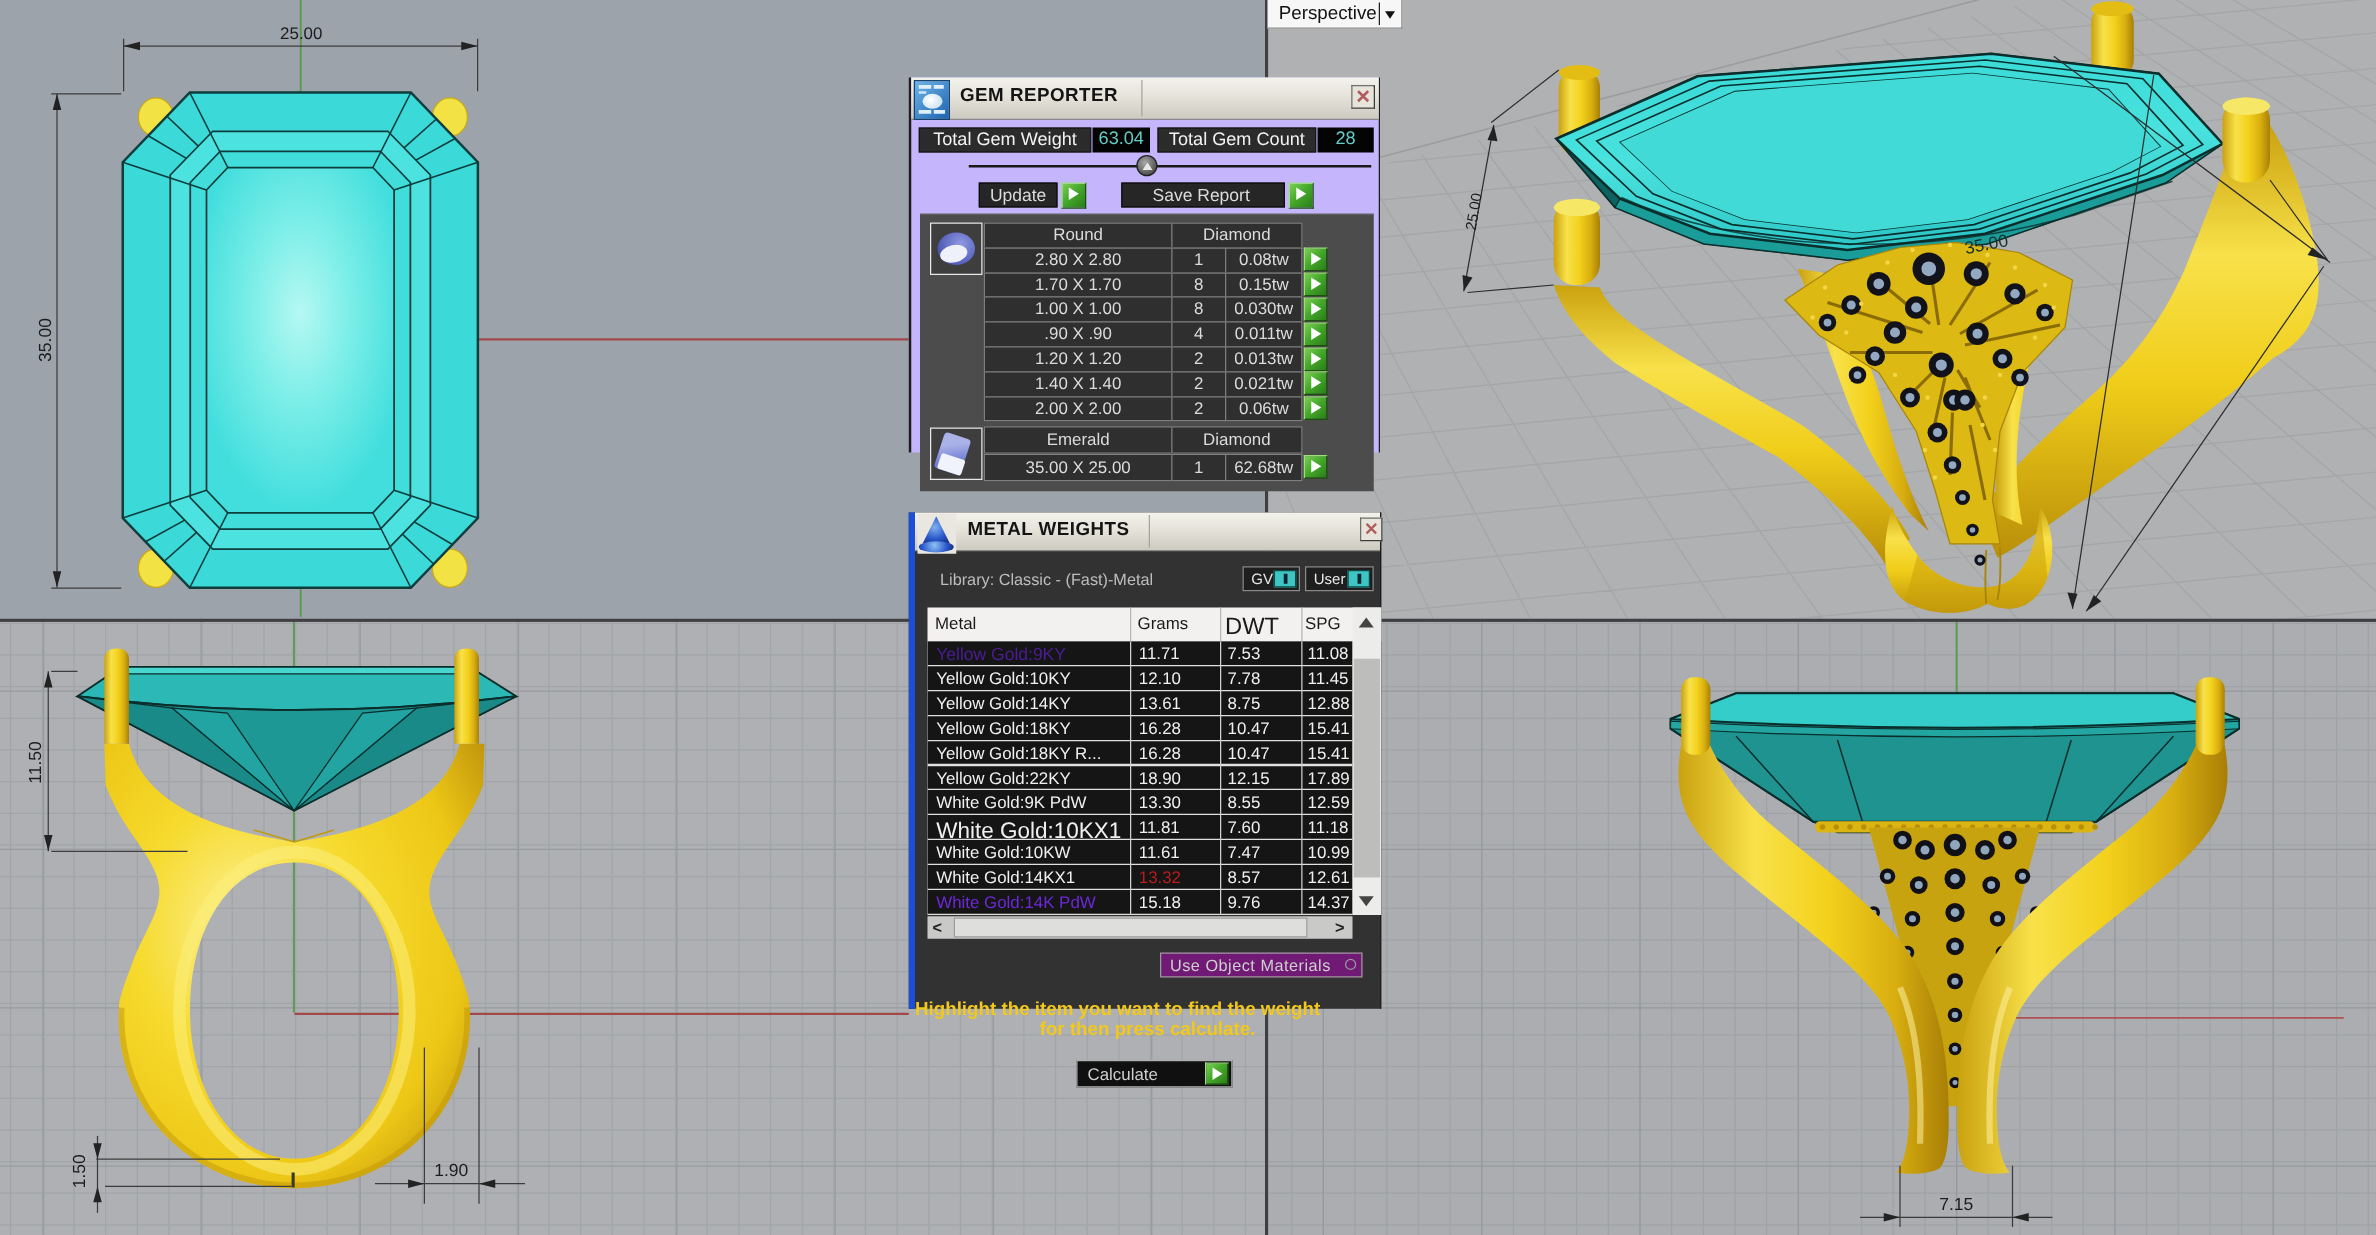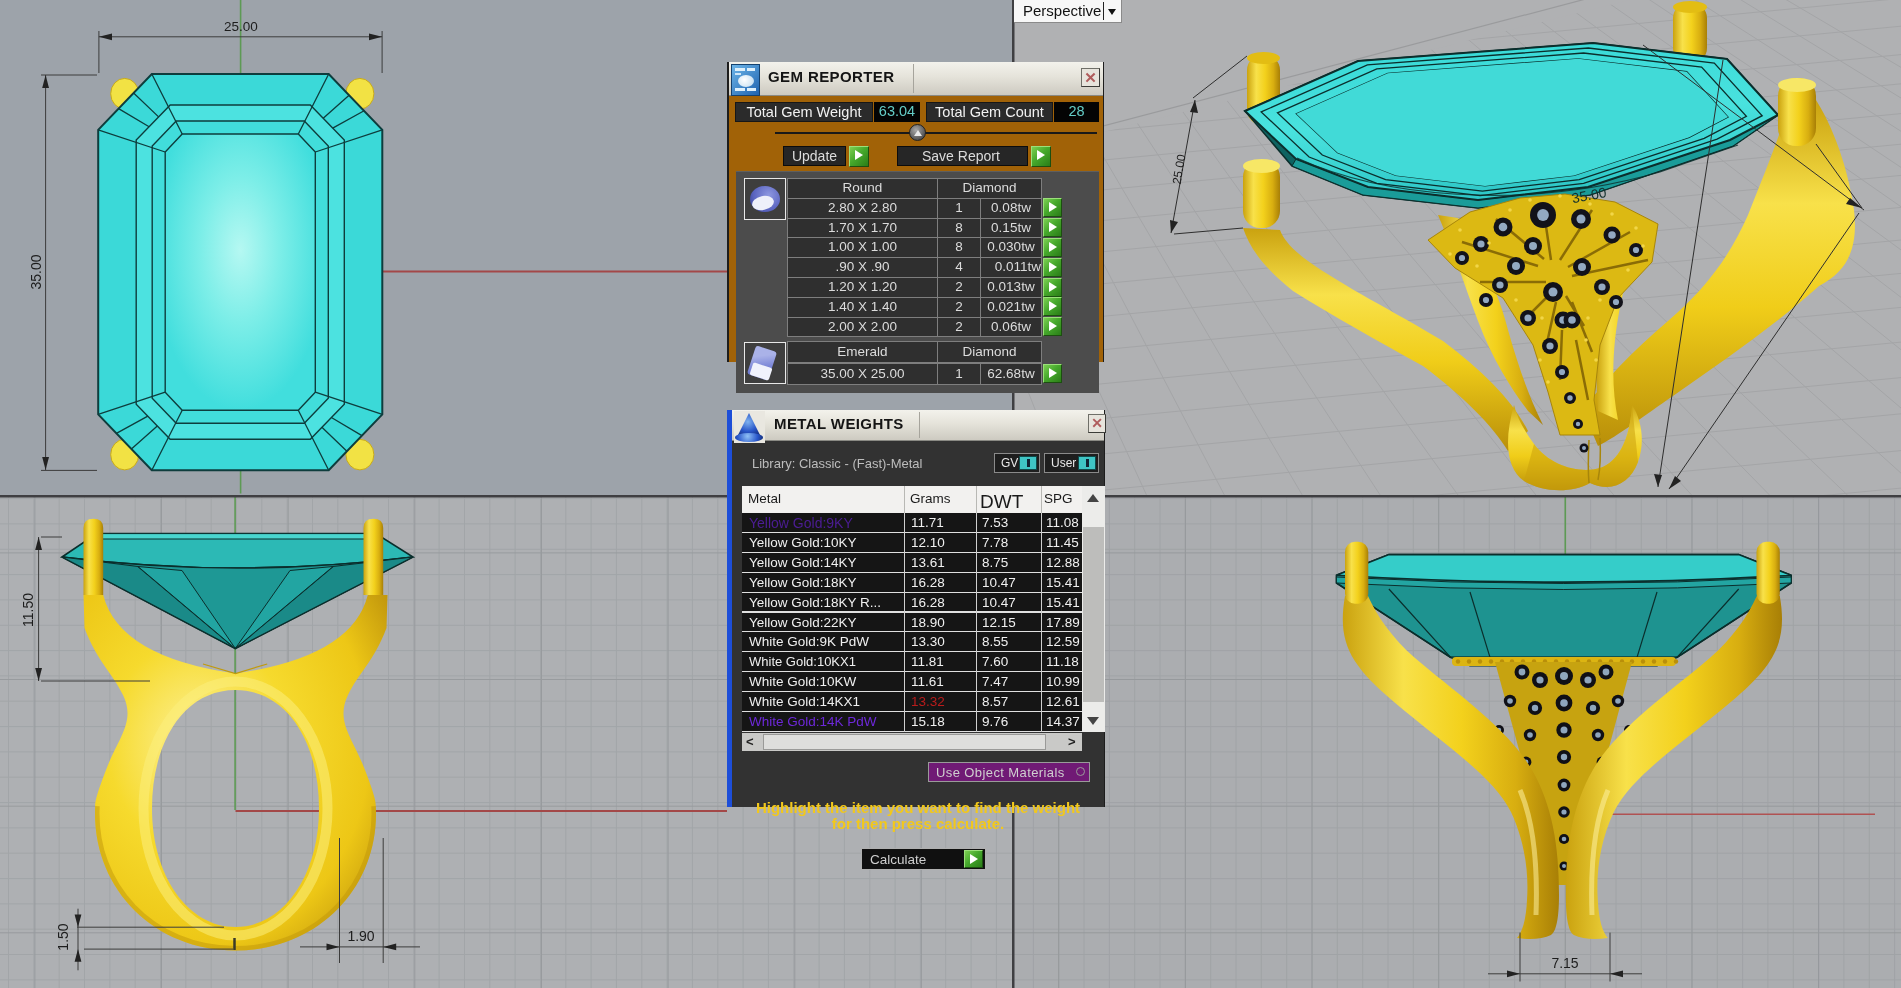--- a/index.html
+++ b/index.html
@@ -326,21 +326,21 @@
 <text x="1183" y="170" font-size="12" fill="#1d1d1d" text-anchor="middle" transform="rotate(-80 1183 170)">25.00</text>
 <path d="M1643,45 L1864,210 M1816,144 L1862,208" stroke="#2e2e2e" stroke-width="1"></path>
 <path d="M1723,60 L1658,487 M1859,213 L1669,489" stroke="#2e2e2e" stroke-width="1"></path>
 <polygon points="1862,208 1850,198 1846,204" fill="#222"></polygon>
 <polygon points="1658,487 1654,474 1662,475" fill="#222"></polygon>
 <polygon points="1669,489 1681,481 1675,476" fill="#222"></polygon>
 <text x="1590" y="200" font-size="14" fill="#12302e" text-anchor="middle" transform="rotate(-11 1590 200)">35.00</text>
 <rect x="1012" y="0" width="2.5" height="988" fill="#3f3f42"></rect>
 <rect x="0" y="495" width="1901" height="2.5" fill="#3f3f42"></rect>
   </svg>
-<div style="position:absolute;left:727px;top:62px;width:377px;height:300px;background:#a16207;border-left:2px solid #1d1d1d;border-right:1px solid #1d1d1d;box-sizing:border-box">
+<div style="position:absolute;left:727px;top:62px;width:377px;height:300px;background:#c4b5fd;border-left:2px solid #1d1d1d;border-right:1px solid #1d1d1d;box-sizing:border-box">
     <div style="position:absolute;left:0;top:0;width:100%;height:33px;background:linear-gradient(#f3f2ec 0%,#e5e3da 45%,#cdcac1 100%);border-bottom:1px solid #8a8a84"></div>
     <div style="position:absolute;left:2px;top:2px;width:29px;height:32px;background:linear-gradient(135deg,#6db5e8,#1f63b0);border:1px solid #14416f;box-sizing:border-box">
       <div style="position:absolute;left:3px;top:3px;width:10px;height:3px;background:#dff0fb"></div>
       <div style="position:absolute;left:15px;top:3px;width:8px;height:3px;background:#dff0fb"></div>
       <div style="position:absolute;left:3px;top:8px;width:6px;height:2px;background:#cfe6f7"></div>
       <div style="position:absolute;left:6px;top:10px;width:16px;height:12px;background:radial-gradient(circle at 40% 40%,#ffffff,#bcd9ee);border-radius:50%"></div>
       <div style="position:absolute;left:3px;top:23px;width:10px;height:3px;background:#dff0fb"></div>
       <div style="position:absolute;left:15px;top:23px;width:9px;height:3px;background:#dff0fb"></div>
     </div>
     <div style="position:absolute;left:39px;top:6px;font-size:15px;font-weight:bold;color:#141414;letter-spacing:0.4px">GEM REPORTER</div>
@@ -382,21 +382,21 @@
       <div style="position:absolute;left:5px;top:3px;width:0;height:0;border-left:8px solid #fff;border-top:5.5px solid transparent;border-bottom:5.5px solid transparent"></div>
     </div>
     <div style="position:absolute;left:58px;top:175.40000000000003px;width:151px;height:20.8px;background:#2f2f2f;border:1px solid #7e7e7e;box-sizing:border-box;color:#dcdcdc;font-size:13.5px;line-height:18.8px;text-align:center">1.00 X 1.00</div>
     <div style="position:absolute;left:208px;top:175.40000000000003px;width:44px;height:20.8px;background:#2f2f2f;border:1px solid #7e7e7e;box-sizing:border-box;color:#dcdcdc;font-size:13.5px;line-height:18.8px;text-align:center">8</div>
     <div style="position:absolute;left:251px;top:175.40000000000003px;width:62px;height:20.8px;background:#2f2f2f;border:1px solid #7e7e7e;box-sizing:border-box;color:#dcdcdc;font-size:13.5px;line-height:18.8px;text-align:center">0.030tw</div>
     <div style="position:absolute;left:314px;top:175.90000000000003px;width:19px;height:19px;background:linear-gradient(135deg,#7ccf52 0%,#46a92c 45%,#2a7d17 100%);border:1px solid #1c4f10;border-top-color:#9be07a;border-left-color:#9be07a;box-sizing:border-box">
       <div style="position:absolute;left:5px;top:3px;width:0;height:0;border-left:8px solid #fff;border-top:5.5px solid transparent;border-bottom:5.5px solid transparent"></div>
     </div>
     <div style="position:absolute;left:58px;top:195.20000000000005px;width:151px;height:20.8px;background:#2f2f2f;border:1px solid #7e7e7e;box-sizing:border-box;color:#dcdcdc;font-size:13.5px;line-height:18.8px;text-align:center">.90 X .90</div>
     <div style="position:absolute;left:208px;top:195.20000000000005px;width:44px;height:20.8px;background:#2f2f2f;border:1px solid #7e7e7e;box-sizing:border-box;color:#dcdcdc;font-size:13.5px;line-height:18.8px;text-align:center">4</div>
-    <div style="position:absolute;left:251px;top:195.20000000000005px;width:62px;height:20.8px;background:#2f2f2f;border:1px solid #7e7e7e;box-sizing:border-box;color:#dcdcdc;font-size:13.5px;line-height:18.8px;text-align:right">0.011tw</div>
+    <div style="position:absolute;left:251px;top:195.20000000000005px;width:62px;height:20.8px;background:#2f2f2f;border:1px solid #7e7e7e;box-sizing:border-box;color:#dcdcdc;font-size:13.5px;line-height:18.8px;text-align:center">0.011tw</div>
     <div style="position:absolute;left:314px;top:195.70000000000005px;width:19px;height:19px;background:linear-gradient(135deg,#7ccf52 0%,#46a92c 45%,#2a7d17 100%);border:1px solid #1c4f10;border-top-color:#9be07a;border-left-color:#9be07a;box-sizing:border-box">
       <div style="position:absolute;left:5px;top:3px;width:0;height:0;border-left:8px solid #fff;border-top:5.5px solid transparent;border-bottom:5.5px solid transparent"></div>
     </div>
     <div style="position:absolute;left:58px;top:215.00000000000006px;width:151px;height:20.8px;background:#2f2f2f;border:1px solid #7e7e7e;box-sizing:border-box;color:#dcdcdc;font-size:13.5px;line-height:18.8px;text-align:center">1.20 X 1.20</div>
     <div style="position:absolute;left:208px;top:215.00000000000006px;width:44px;height:20.8px;background:#2f2f2f;border:1px solid #7e7e7e;box-sizing:border-box;color:#dcdcdc;font-size:13.5px;line-height:18.8px;text-align:center">2</div>
     <div style="position:absolute;left:251px;top:215.00000000000006px;width:62px;height:20.8px;background:#2f2f2f;border:1px solid #7e7e7e;box-sizing:border-box;color:#dcdcdc;font-size:13.5px;line-height:18.8px;text-align:center">0.013tw</div>
     <div style="position:absolute;left:314px;top:215.50000000000006px;width:19px;height:19px;background:linear-gradient(135deg,#7ccf52 0%,#46a92c 45%,#2a7d17 100%);border:1px solid #1c4f10;border-top-color:#9be07a;border-left-color:#9be07a;box-sizing:border-box">
       <div style="position:absolute;left:5px;top:3px;width:0;height:0;border-left:8px solid #fff;border-top:5.5px solid transparent;border-bottom:5.5px solid transparent"></div>
     </div>
     <div style="position:absolute;left:58px;top:234.80000000000007px;width:151px;height:20.8px;background:#2f2f2f;border:1px solid #7e7e7e;box-sizing:border-box;color:#dcdcdc;font-size:13.5px;line-height:18.8px;text-align:center">1.40 X 1.40</div>
@@ -484,21 +484,21 @@
       <div style="position:absolute;left:7px;top:101.5px;font-size:13.5px;color:#f0f0f0;white-space:nowrap">Yellow Gold:22KY</div>
       <div style="position:absolute;left:169px;top:101.5px;font-size:13.5px;color:#f0f0f0">18.90</div>
       <div style="position:absolute;left:240px;top:101.5px;font-size:13.5px;color:#f0f0f0">12.15</div>
       <div style="position:absolute;left:304px;top:101.5px;font-size:13.5px;color:#f0f0f0">17.89</div>
       <div style="position:absolute;left:0;top:119.4px;width:340px;height:18.9px;background:#151515"></div>
       <div style="position:absolute;left:7px;top:121.4px;font-size:13.5px;color:#f0f0f0;white-space:nowrap">White Gold:9K PdW</div>
       <div style="position:absolute;left:169px;top:121.4px;font-size:13.5px;color:#f0f0f0">13.30</div>
       <div style="position:absolute;left:240px;top:121.4px;font-size:13.5px;color:#f0f0f0">8.55</div>
       <div style="position:absolute;left:304px;top:121.4px;font-size:13.5px;color:#f0f0f0">12.59</div>
       <div style="position:absolute;left:0;top:139.3px;width:340px;height:18.9px;background:#151515"></div>
-      <div style="position:absolute;left:7px;top:141.3px;font-size:13px;color:#f0f0f0;white-space:nowrap">White Gold:10KX1</div>
+      <div style="position:absolute;left:7px;top:141.3px;font-size:18px;color:#f0f0f0;white-space:nowrap">White Gold:10KX1</div>
       <div style="position:absolute;left:169px;top:141.3px;font-size:13.5px;color:#f0f0f0">11.81</div>
       <div style="position:absolute;left:240px;top:141.3px;font-size:13.5px;color:#f0f0f0">7.60</div>
       <div style="position:absolute;left:304px;top:141.3px;font-size:13.5px;color:#f0f0f0">11.18</div>
       <div style="position:absolute;left:0;top:159.2px;width:340px;height:18.9px;background:#151515"></div>
       <div style="position:absolute;left:7px;top:161.2px;font-size:13.5px;color:#f0f0f0;white-space:nowrap">White Gold:10KW</div>
       <div style="position:absolute;left:169px;top:161.2px;font-size:13.5px;color:#f0f0f0">11.61</div>
       <div style="position:absolute;left:240px;top:161.2px;font-size:13.5px;color:#f0f0f0">7.47</div>
       <div style="position:absolute;left:304px;top:161.2px;font-size:13.5px;color:#f0f0f0">10.99</div>
       <div style="position:absolute;left:0;top:179.1px;width:340px;height:18.9px;background:#151515"></div>
       <div style="position:absolute;left:7px;top:181.1px;font-size:13.5px;color:#f0f0f0;white-space:nowrap">White Gold:14KX1</div>
@@ -519,21 +519,21 @@
     <div style="position:absolute;left:355px;top:307px;width:0;height:0;border-top:8px solid #444;border-left:6px solid transparent;border-right:6px solid transparent"></div>
     <div style="position:absolute;left:351px;top:117px;width:21px;height:175px;background:#bdbdbb"></div>
     <div style="position:absolute;left:10px;top:322.9px;width:340px;height:18px;background:#c9c9c7"></div>
     <div style="position:absolute;left:14px;top:323.9px;font-size:13px;color:#222;font-weight:bold">&lt;</div>
     <div style="position:absolute;left:336px;top:323.9px;font-size:13px;color:#222;font-weight:bold">&gt;</div>
     <div style="position:absolute;left:31px;top:323.9px;width:283px;height:16px;background:#dededc;border:1px solid #9a9a98;box-sizing:border-box"></div>
     <div style="position:absolute;left:196px;top:352px;width:162px;height:20px;background:#701a75;border:1px solid #9a9a9a;box-sizing:border-box">
       <span style="position:absolute;left:7px;top:2px;font-size:13px;color:#cfcfcf;letter-spacing:0.4px">Use Object Materials</span>
       <div style="position:absolute;right:4px;top:4px;width:9px;height:9px;border-radius:50%;border:1.5px solid #9a9a9a;box-sizing:border-box"></div>
     </div>
-    <div style="position:absolute;left:0;top:389px;width:100%;text-align:center;font-size:15px;font-weight:bold;color:#f2c81c">Highlight the item you want to find the weight</div>
+    <div style="position:absolute;left:0;top:389px;width:100%;text-align:left;font-size:15px;font-weight:bold;color:#f2c81c">Highlight the item you want to find the weight</div>
     <div style="position:absolute;left:0;top:405px;width:100%;text-align:center;font-size:15px;font-weight:bold;color:#f2c81c">for then press calculate.</div>
     <div style="position:absolute;left:129px;top:438px;width:125px;height:22px;background:#101010;border:1px solid #b0b0b0;box-sizing:border-box">
       <span style="position:absolute;left:8px;top:3px;font-size:13.5px;color:#cfcfcf">Calculate</span>
     </div>
     <div style="position:absolute;left:232px;top:440px;width:19px;height:18px;background:linear-gradient(135deg,#7ccf52 0%,#46a92c 45%,#2a7d17 100%);border:1px solid #1c4f10;border-top-color:#9be07a;border-left-color:#9be07a;box-sizing:border-box">
       <div style="position:absolute;left:5px;top:3px;width:0;height:0;border-left:8px solid #fff;border-top:5.5px solid transparent;border-bottom:5.5px solid transparent"></div>
     </div>
   </div>
 <div style="position:absolute;left:1014px;top:0;width:108px;height:23px;background:#f7f7f7;border-right:1px solid #8a8a8a;border-bottom:1px solid #8a8a8a;box-sizing:border-box">
     <span style="position:absolute;left:9px;top:2px;font-size:15px;color:#111">Perspective</span>

